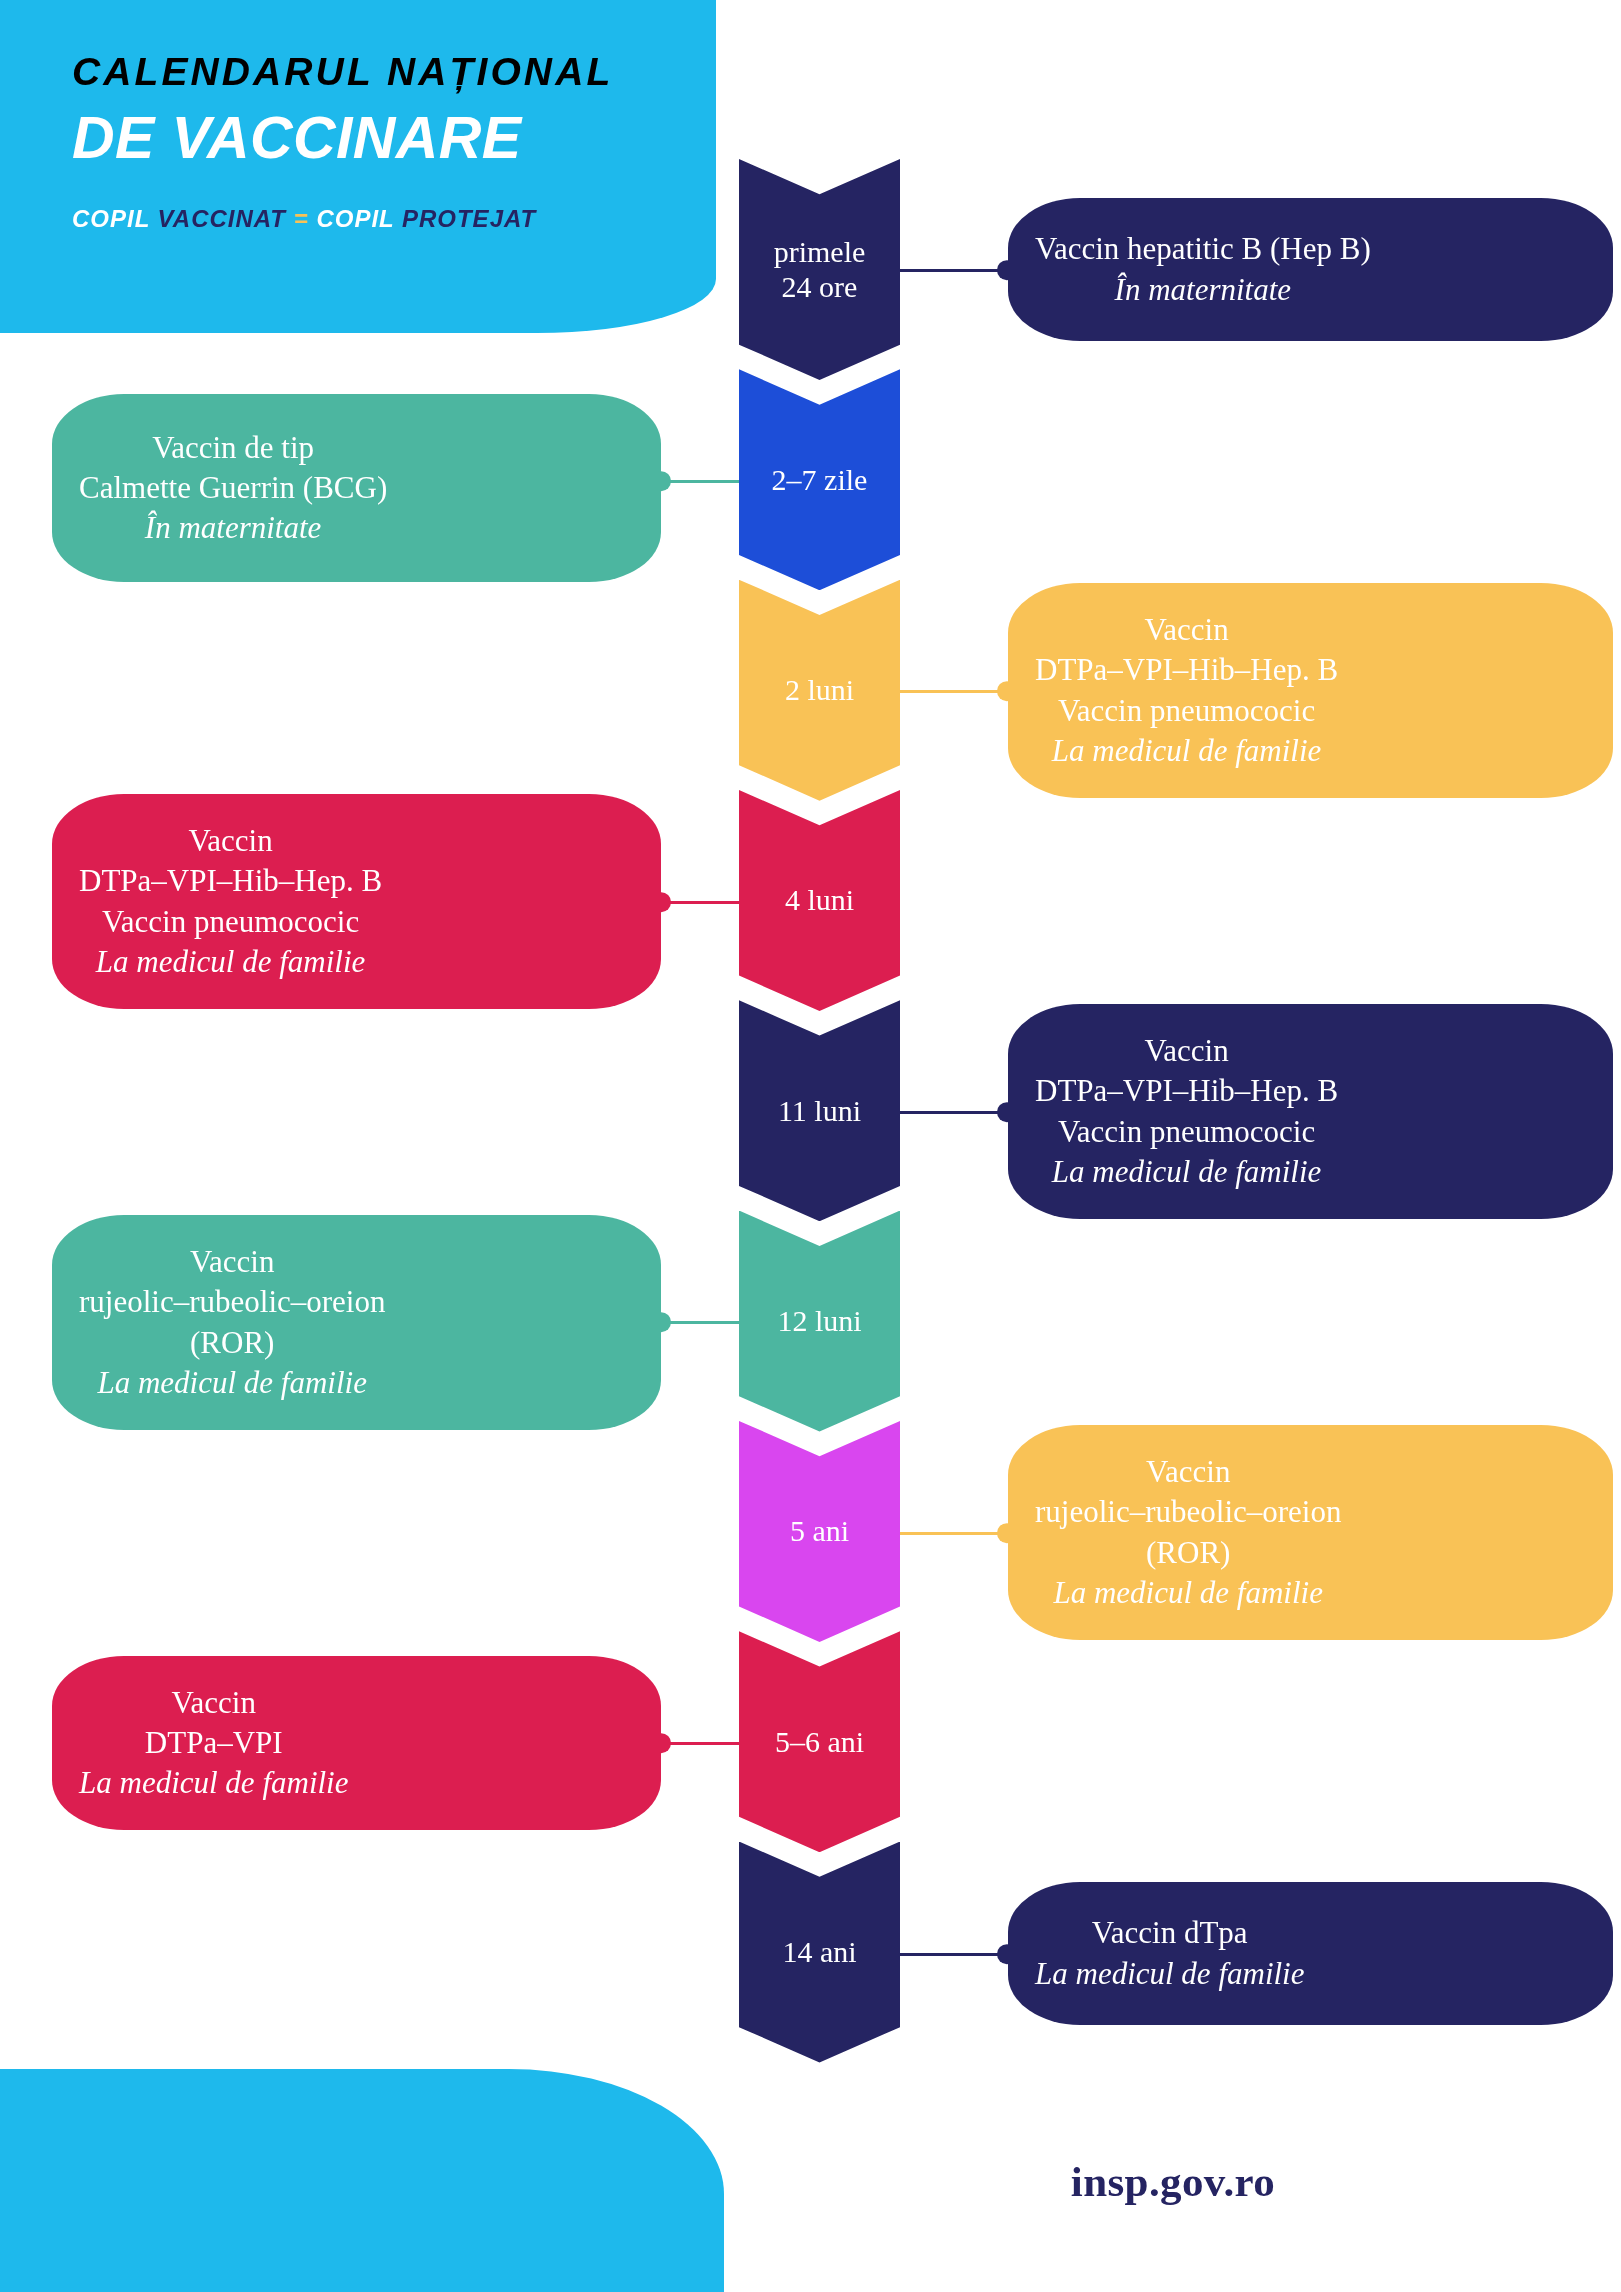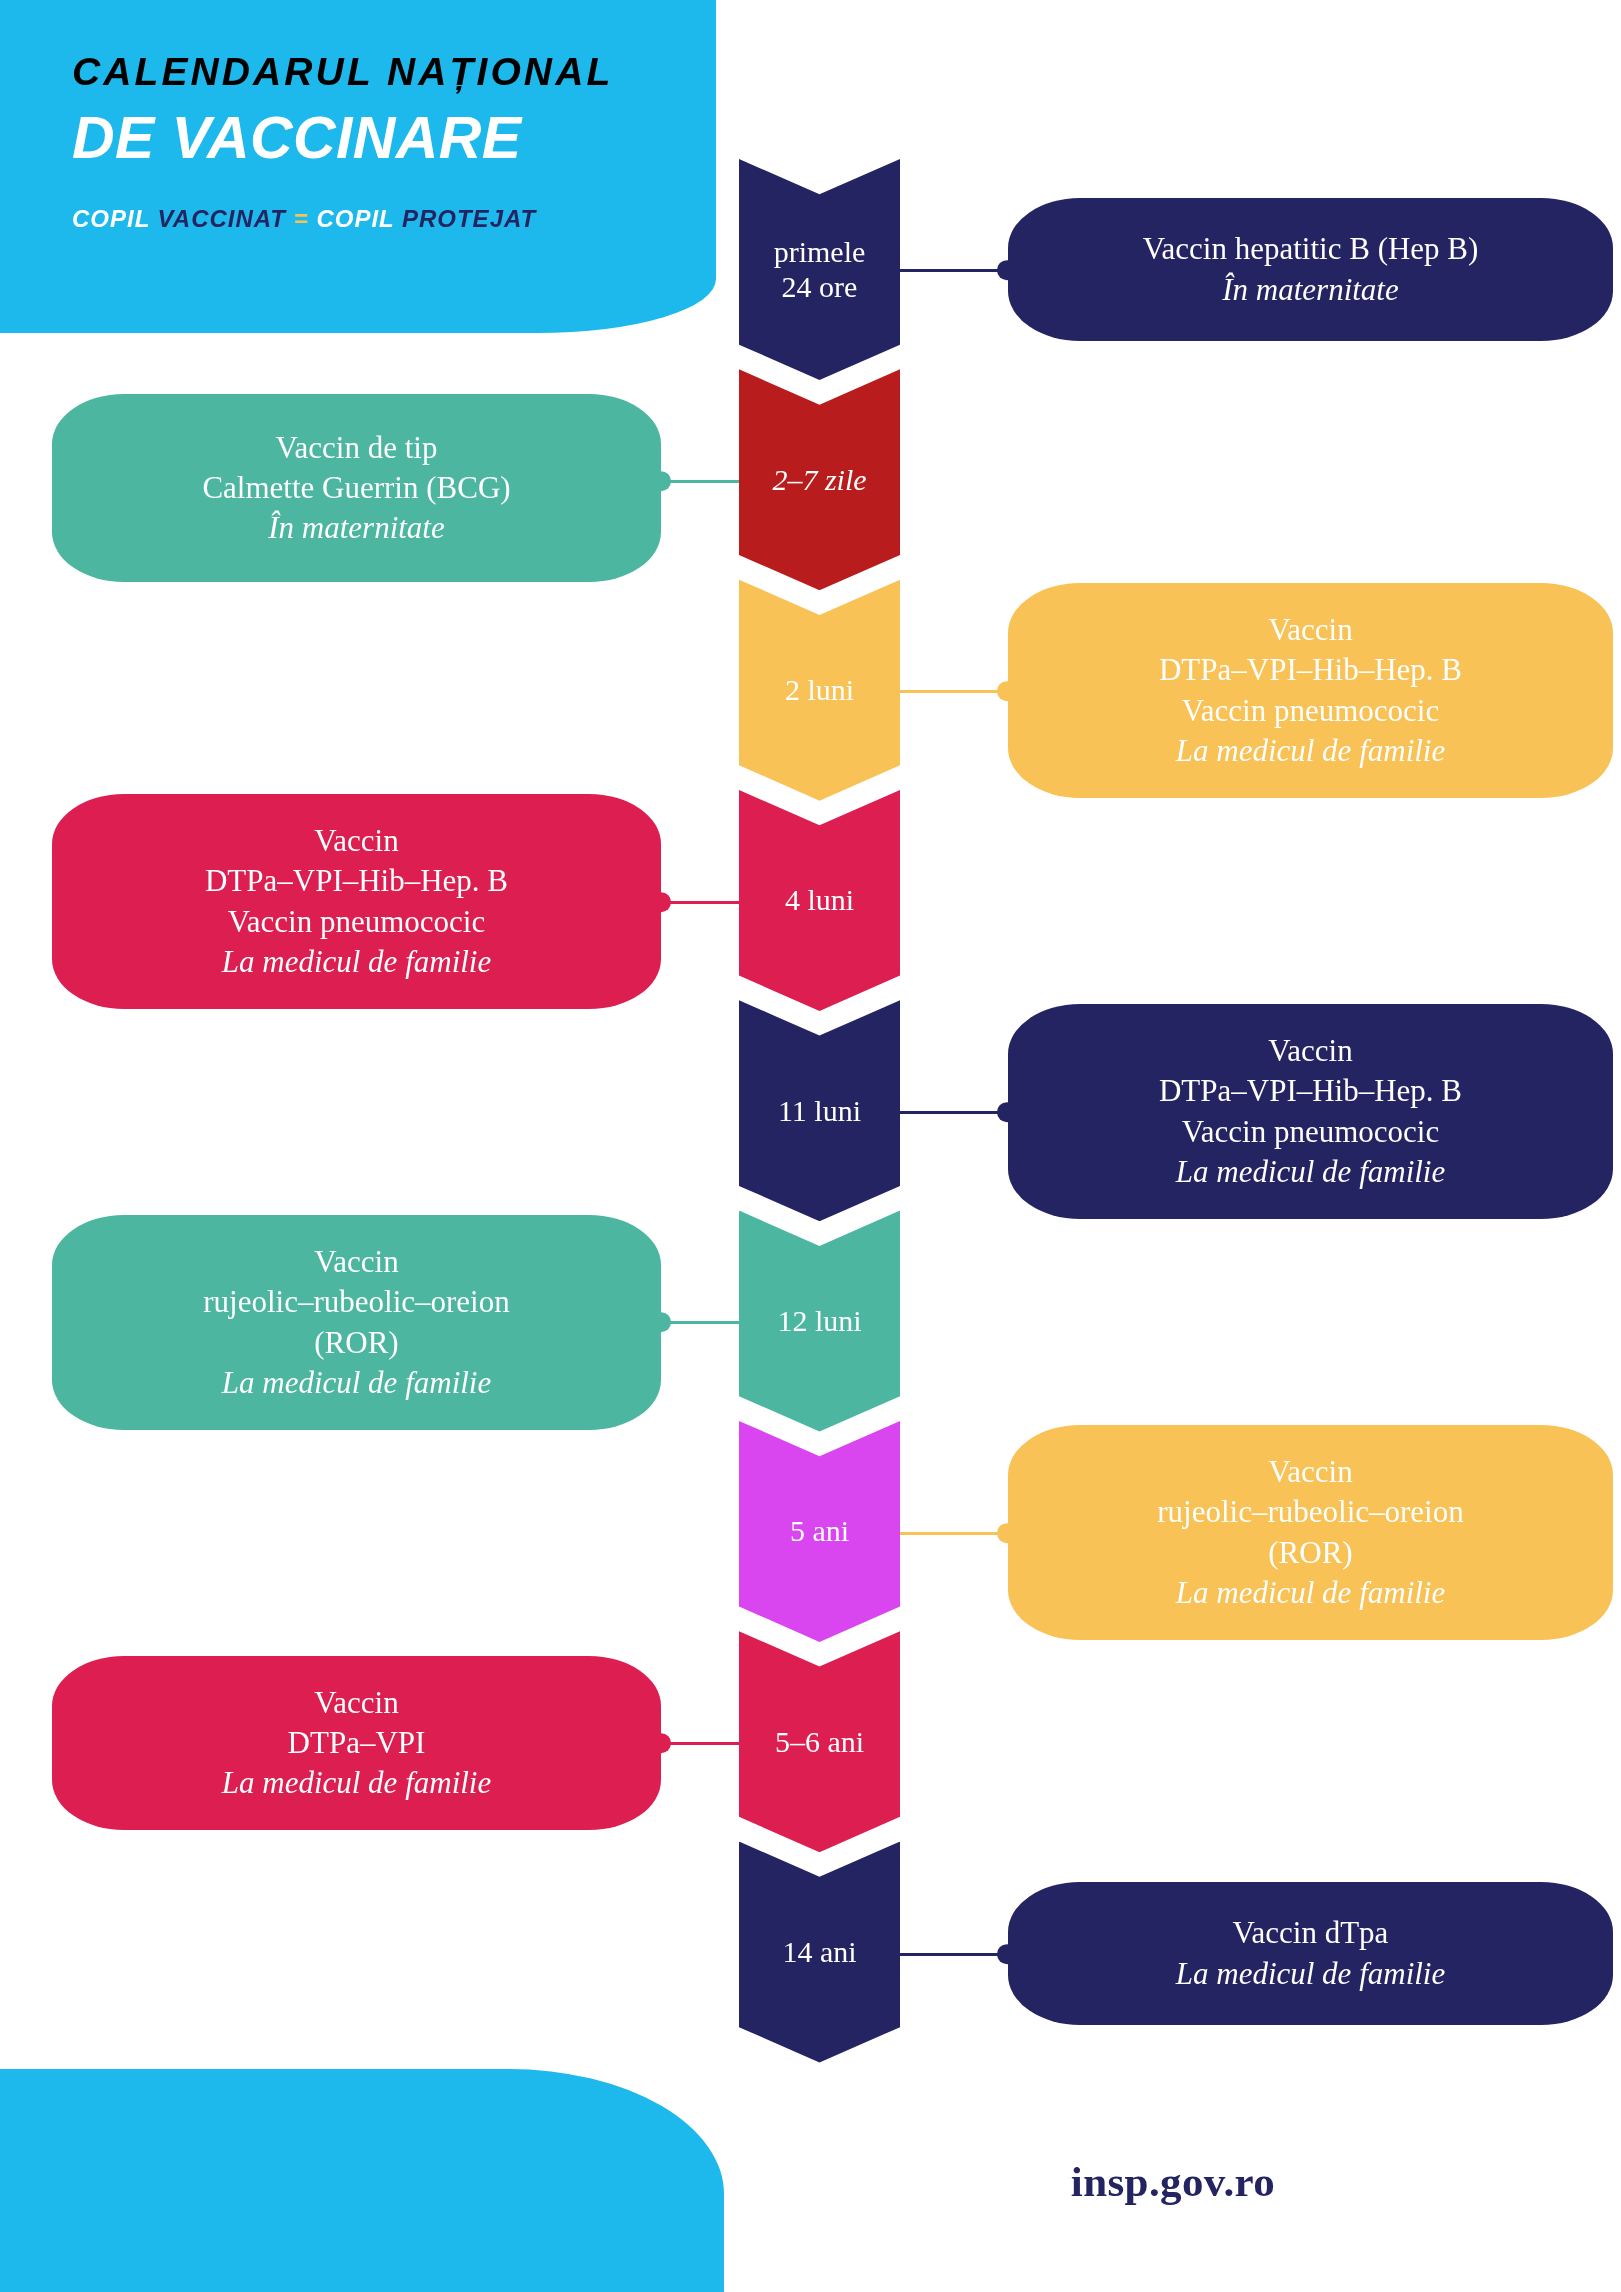--- a/index.html
+++ b/index.html
@@ -60,21 +60,21 @@
     position:absolute;top:50%;width:19.7px;height:19.7px;border-radius:50%;
     transform:translateY(-50%);
   }
   .conn.right .dot{right:-9.9px;}
   .conn.left  .dot{left:-9.9px;}
 
   
   .card{
     position:absolute;z-index:3;
     border-radius:72px/50px;
-    display:flex;align-items:center;justify-content:center;
+    display:flex;align-items:center;
     box-sizing:border-box;padding:12px 27px;
   }
   .card p{
     margin:0;color:#ffffff;text-align:center;
     font-size:31px;line-height:1.30;
     font-family:"Liberation Serif", serif;
   }
   .card p .loc{font-style:italic;}
 
   
@@ -119,21 +119,21 @@
     <div class="subtitle">
       <span>COPIL </span><span class="navy">VACCINAT</span><span class="eq"> = </span><span>COPIL </span><span class="navy">PROTEJAT</span>
     </div>
   </div>
 </div>
 
 <div class="timeline" id="timeline">
     <div class="chev" style="height: 221px; background: rgb(37, 36, 98);">
       <div class="chev-label">primele<br>24 ore</div>
     </div>
-    <div class="chev" style="height: 221px; background: #b91c1c; font-style: italic;">
+    <div class="chev" style="height: 221px; background: #1d4ed8;">
       <div class="chev-label">2–7 zile</div>
     </div>
     <div class="chev" style="height: 221px; background: rgb(249, 194, 86);">
       <div class="chev-label">2 luni</div>
     </div>
     <div class="chev" style="height: 221px; background: rgb(220, 30, 80);">
       <div class="chev-label">4 luni</div>
     </div>
     <div class="chev" style="height: 221px; background: rgb(37, 36, 98);">
       <div class="chev-label">11 luni</div>

